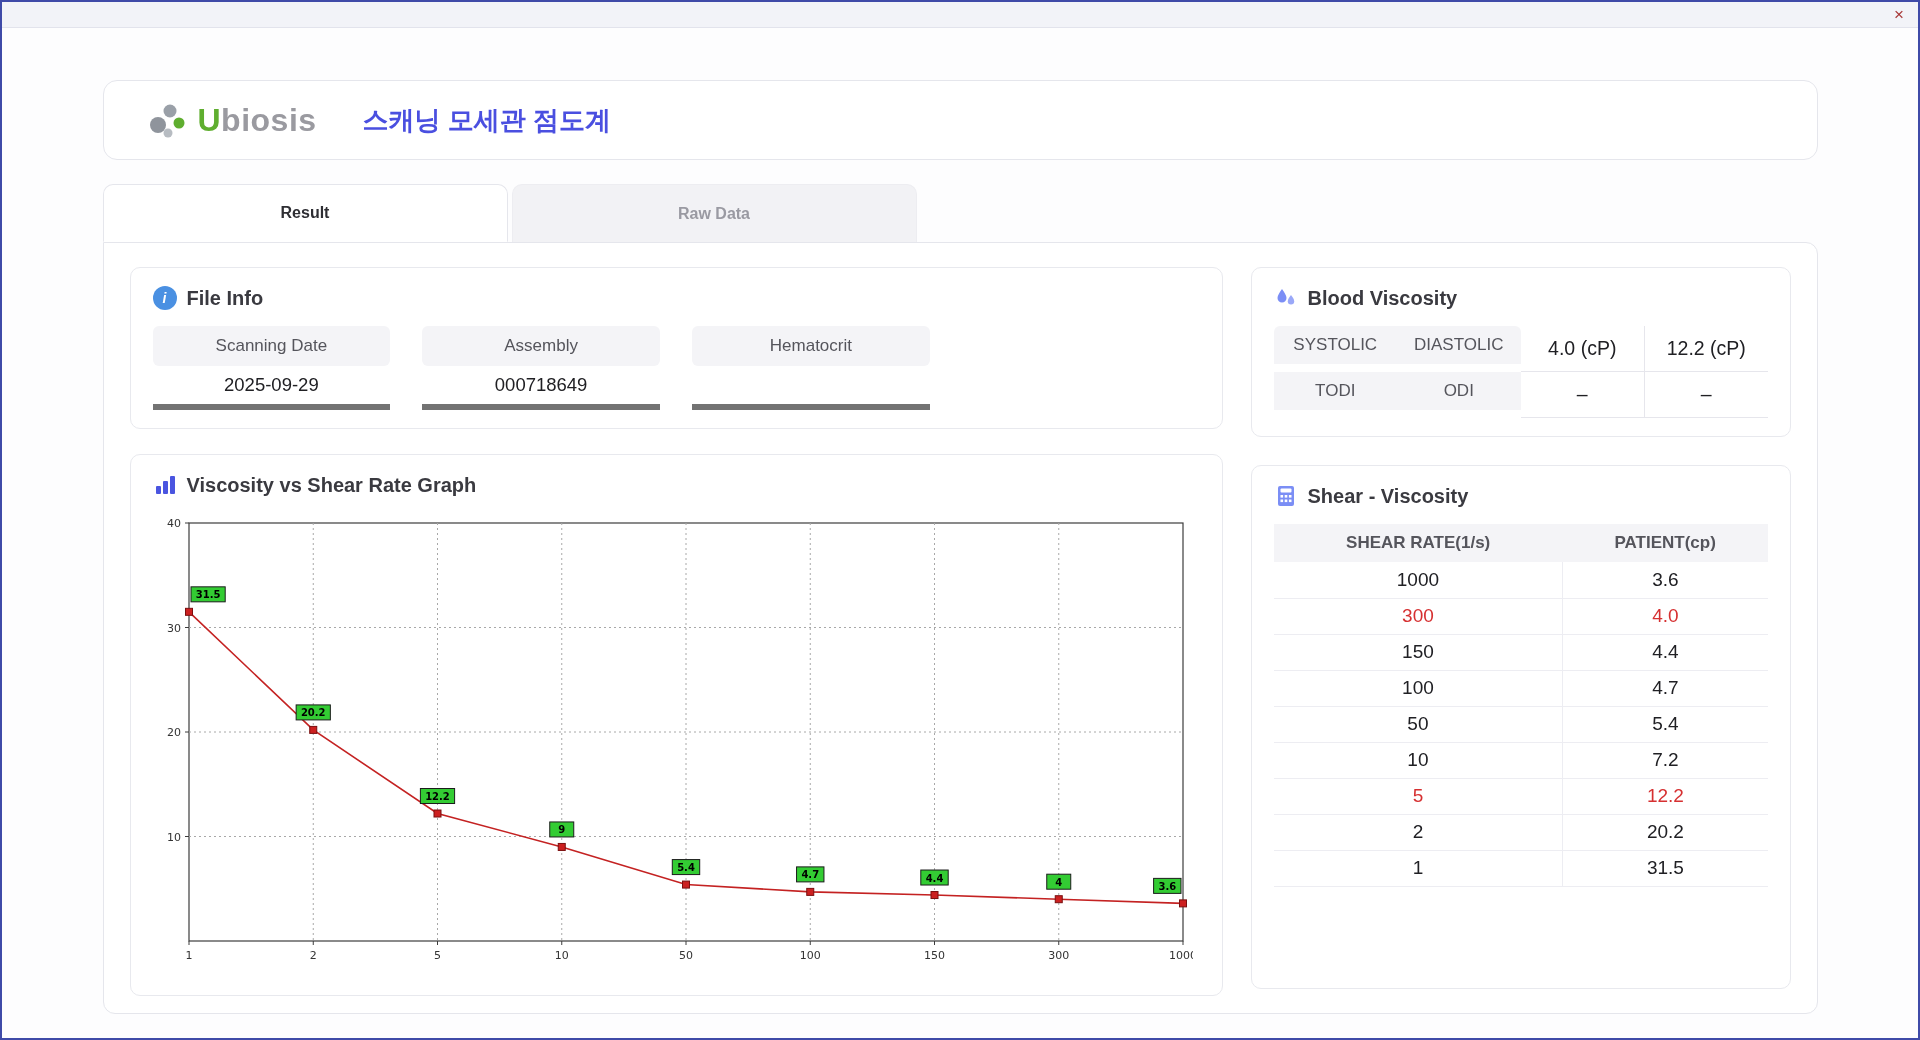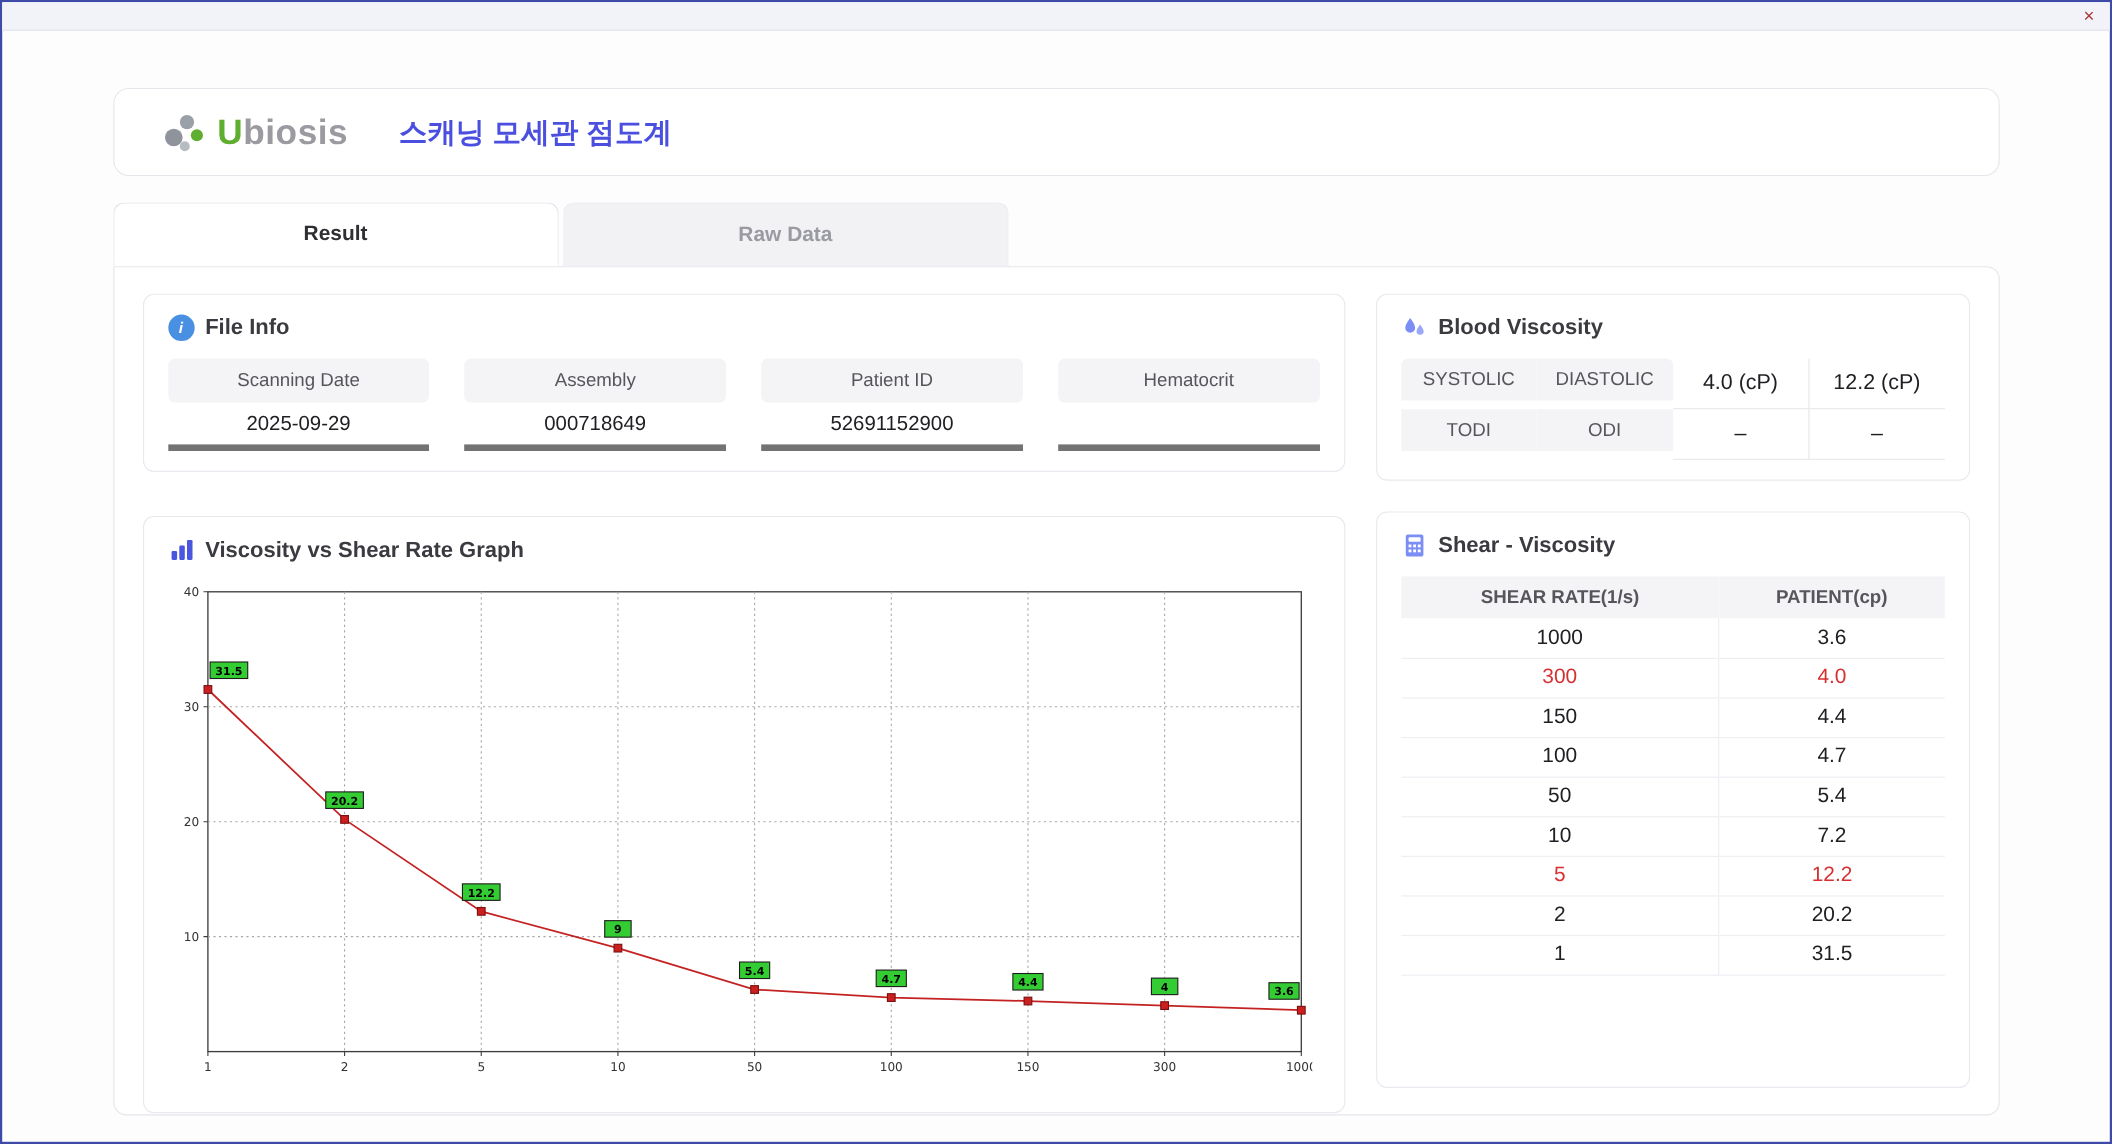--- a/index.html
+++ b/index.html
@@ -23,21 +23,21 @@
     display:flex; align-items:center; padding:16px 42px;
   }
   .logo { display:flex; align-items:center; gap:8px; }
   .logo-text { font-size:32px; font-weight:600; color:#9a9aa0; letter-spacing:.5px; }
   .logo-text .green { color:#5fae2f; }
   .app-title { margin-left:46px; color:#4a4fe0; font-size:26px; font-weight:700; }
 
   .tabs { display:flex; margin-top:24px; position:relative; z-index:2; }
   .tab {
     width:405px; height:58px; display:flex; align-items:center; justify-content:center;
-    font-size:19px; border-top-left-radius:10px; border-top-right-radius:10px; cursor:pointer;
+    font-size:16px; border-top-left-radius:10px; border-top-right-radius:10px; cursor:pointer;
   }
   .tab.active {
     background:#fff; border:1px solid #e5e6ec; border-bottom:1px solid #fff;
     color:#2e2e33; font-weight:700; margin-bottom:-1px;
   }
   .tab.inactive {
     background:#f2f2f5; border:1px solid #ededf1; border-bottom:none;
     color:#9a9aa2; font-weight:600; margin-left:4px;
   }
 
@@ -64,21 +64,21 @@
   .field-label {
     background:#f4f4f7; height:40px; border-radius:6px;
     display:flex; align-items:center; justify-content:center;
     font-size:17px; color:#55555c;
   }
   .field-value {
     height:44px; display:flex; align-items:center; justify-content:center;
     font-size:18.5px; color:#202024; border-bottom:6px solid #737373;
   }
 
-  .graph-card { flex:1; margin-top:40px; display:flex; flex-direction:column; }
+  .graph-card { flex:1; margin-top:25px; display:flex; flex-direction:column; }
   .chart-mount { flex:1; }
 
   .bv-grid { display:grid; grid-template-columns:1fr 1fr 1fr 1fr; }
   .bv-head {
     background:#f4f4f7; height:38px; display:flex; align-items:center; justify-content:center;
     font-size:17px; color:#55555c;
   }
   .bv-val {
     height:46px; display:flex; align-items:center; justify-content:center;
     font-size:19.5px; color:#202024; border-bottom:1px solid #e6e6ec;
@@ -139,24 +139,20 @@
             <span>File Info</span>
           </div>
           <div class="fields" id="file-fields">
               <div class="field">
                 <div class="field-label">Scanning Date</div>
                 <div class="field-value">2025-09-29</div>
               </div>
               <div class="field">
                 <div class="field-label">Assembly</div>
                 <div class="field-value">000718649</div>
-              </div>
-              <div class="field">
-                <div class="field-label">Patient ID</div>
-                <div class="field-value">52691152900</div>
               </div>
               <div class="field">
                 <div class="field-label">Hematocrit</div>
                 <div class="field-value"></div>
               </div>
             </div>
         </div>
 
         <div class="card graph-card">
           <div class="card-title">

